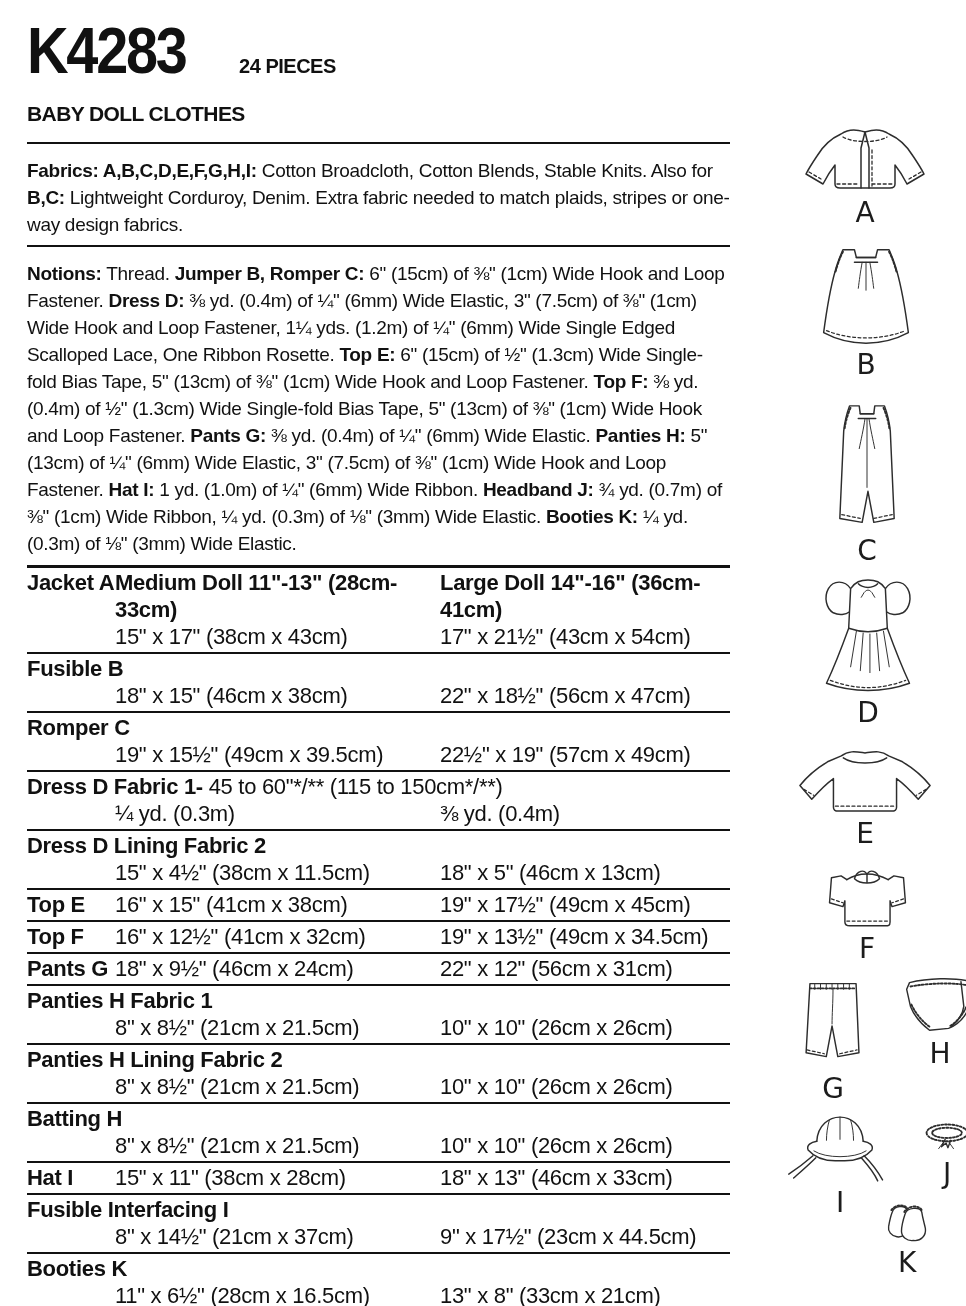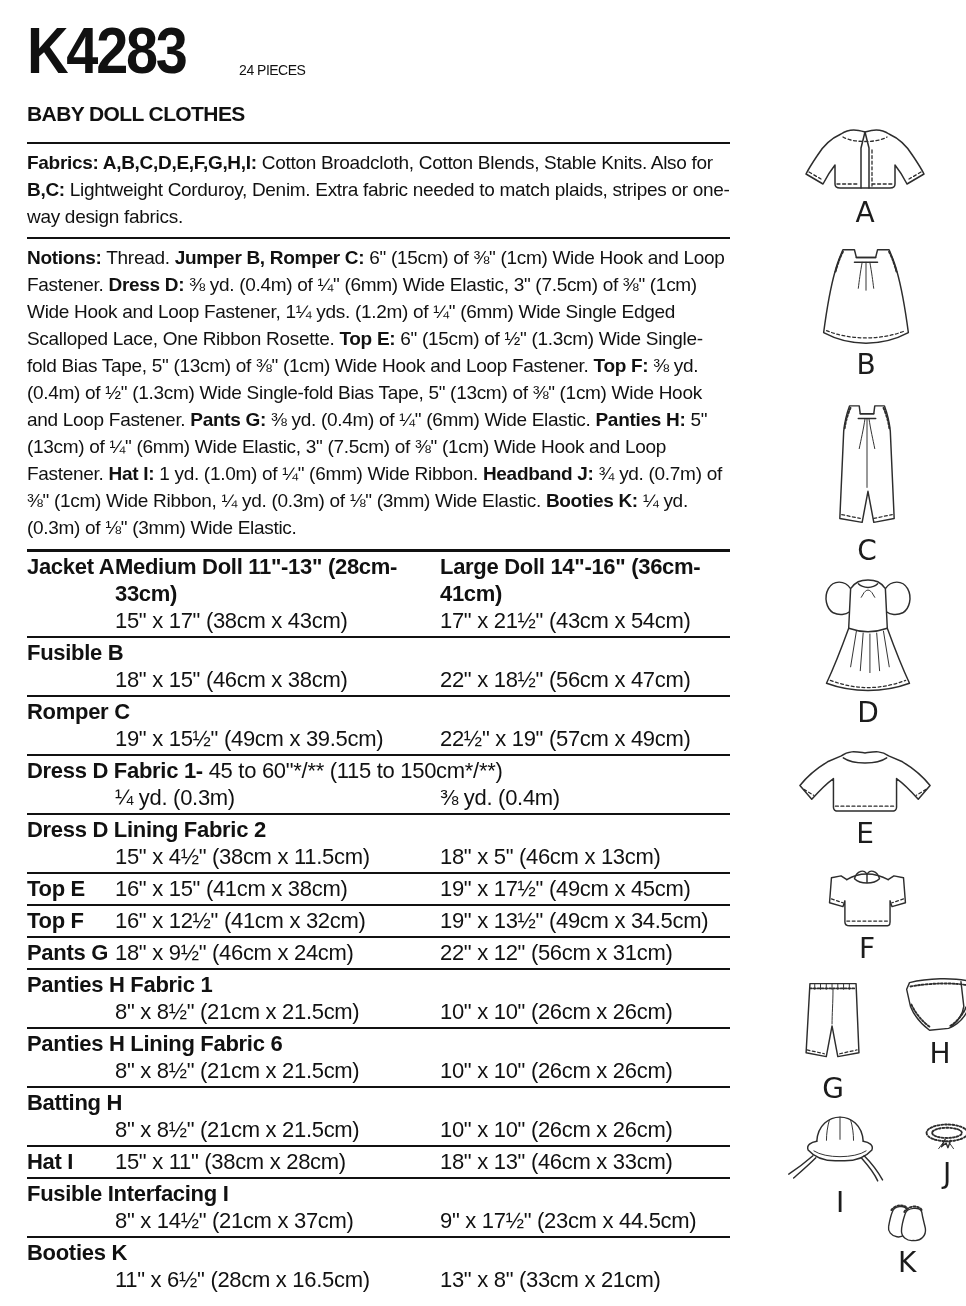--- a/index.html
+++ b/index.html
@@ -3,26 +3,26 @@
 <meta charset="utf-8">
 <style>
   html,body{margin:0;padding:0;background:#f3f3f3;}
   .page{position:relative;width:966px;height:1306px;background:#ffffff;color:#111;
         font-family:"Liberation Sans",sans-serif;overflow:hidden;letter-spacing:-0.3px;}
   .content{position:absolute;left:27px;top:6px;width:703px;}
 
   .masthead{display:flex;align-items:flex-end;gap:36px;margin-top:14px;height:60px;}
   .patnum{font-size:64px;line-height:58px;font-weight:bold;letter-spacing:-2.5px;
           transform:scaleX(.9);transform-origin:left bottom;white-space:nowrap;}
-  .pieces{font-size:14px;font-weight:normal;padding-bottom:2px;letter-spacing:-0.5px;white-space:nowrap;}
+  .pieces{font-size:20px;font-weight:bold;padding-bottom:2px;letter-spacing:-0.5px;white-space:nowrap;}
 
   .title{font-size:21px;font-weight:bold;margin:22px 0 0 0;padding-bottom:16px;
          border-bottom:2px solid #111;letter-spacing:-0.6px;}
 
-  .para{font-size:19px;line-height:27px;margin:0;padding:5px 0 7px;}
+  .para{font-size:19px;line-height:27px;margin:0;padding:13px 0 7px;}
   .para.rule{border-bottom:2px solid #111;}
   .b{font-weight:bold;}
 
   .cut-table{border-top:3px solid #111;border-bottom:3px solid #111;padding-bottom:12px;margin-top:1px;}
   .trow{border-bottom:2px solid #111;padding:1px 0 2px;font-size:22px;line-height:27px;}
   .trow:last-child{border-bottom:none;}
   .tline{display:grid;grid-template-columns:88px 325px 1fr;align-items:baseline;}
   .tfree{white-space:nowrap;}
 
   .footnote{font-size:17px;margin-top:5px;display:flex;gap:14px;}
@@ -124,21 +124,21 @@
           </div>
           <div class="trow">
             <div class="tfree"><span class="b">Panties H Fabric 1</span></div>
             <div class="tline">
               <div class=""></div>
               <div class="">8" x 8½" (21cm x 21.5cm)</div>
               <div class="">10" x 10" (26cm x 26cm)</div>
             </div>
           </div>
           <div class="trow">
-            <div class="tfree"><span class="b">Panties H Lining Fabric 6</span></div>
+            <div class="tfree"><span class="b">Panties H Lining Fabric 2</span></div>
             <div class="tline">
               <div class=""></div>
               <div class="">8" x 8½" (21cm x 21.5cm)</div>
               <div class="">10" x 10" (26cm x 26cm)</div>
             </div>
           </div>
           <div class="trow">
             <div class="tfree"><span class="b">Batting H</span></div>
             <div class="tline">
               <div class=""></div>

